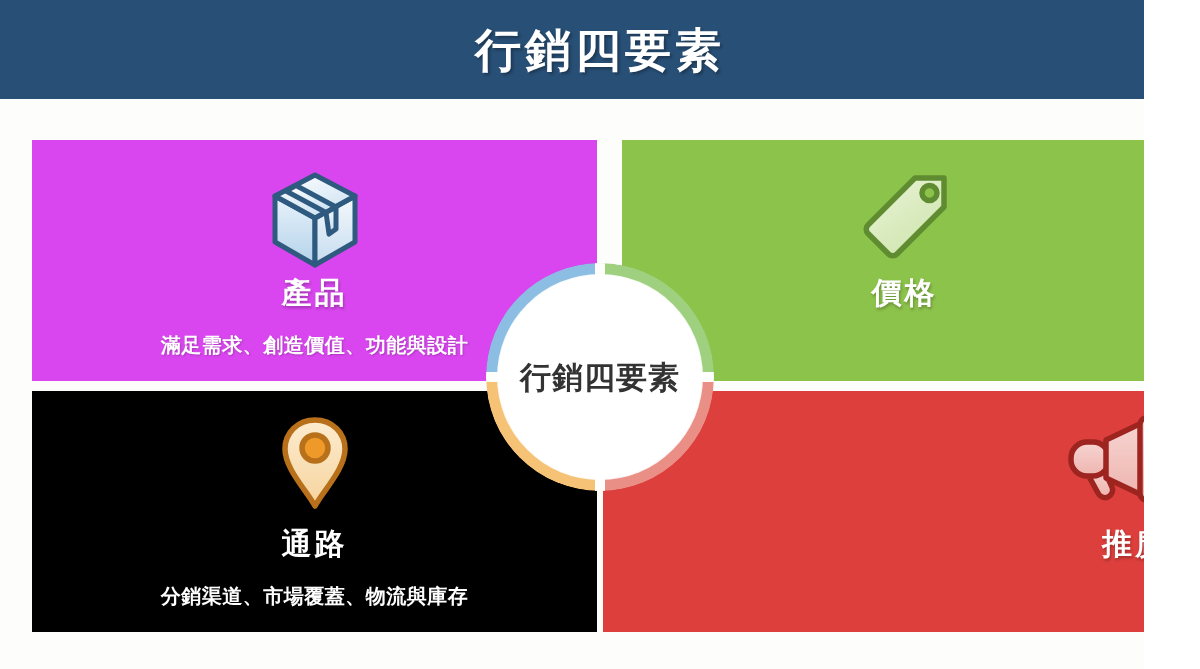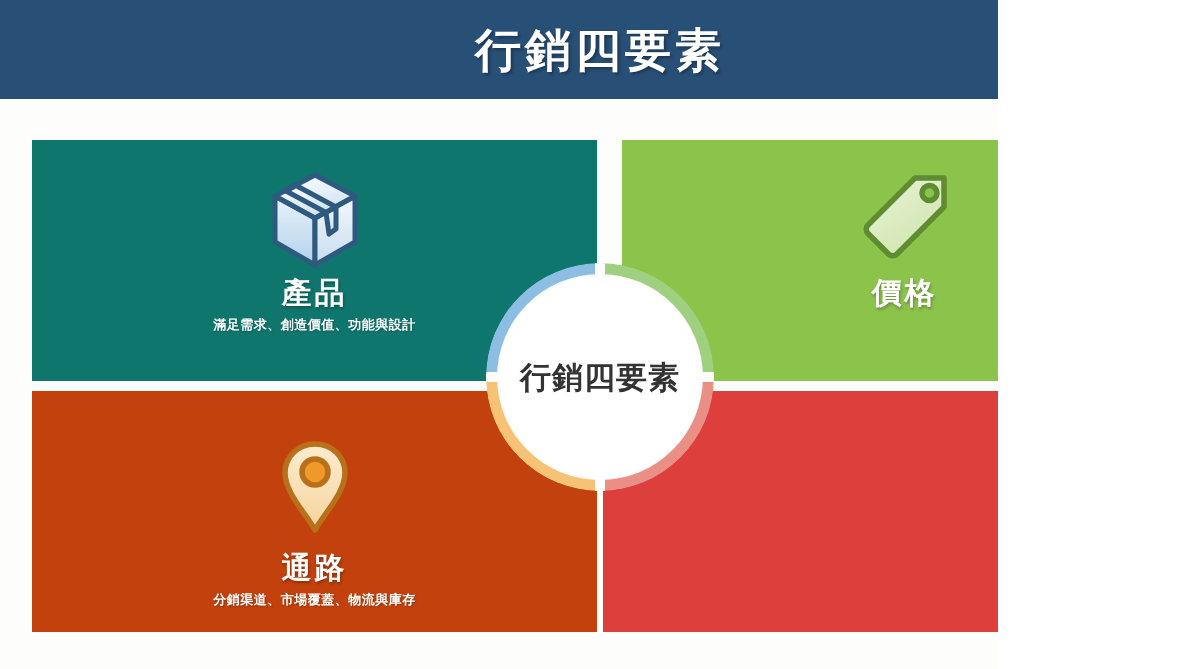--- a/index.html
+++ b/index.html
@@ -10,21 +10,21 @@
   body {
     width: 1200px;
     height: 669px;
     background: #ffffff;
     font-family: "Liberation Sans", "DejaVu Sans", sans-serif;
     overflow: hidden;
   }
 
   #slide {
     position: relative;
-    width: 998px;
+    width: 1144px;
     height: 669px;
     background: #fdfdfc;
     overflow: hidden;
   }
 
   
   #header-bar {
     position: absolute;
     left: 0;
     top: 0;
@@ -62,23 +62,23 @@
     flex-direction: column;
     align-items: center;
     justify-content: flex-start;
     overflow: hidden;
   }
   .quad.tl { left: 0;     top: 0;     }
   .quad.tr { left: 590px; top: 0;     }
   .quad.bl { left: 0;     top: 251px; }
   .quad.br { left: 571px; top: 251px; }
 
-  .quad.tl { background: #0f766e; }
+  .quad.tl { background: #d946ef; }
   .quad.tr { background: #8cc34b; }
-  .quad.bl { background: #c2410c; justify-content: center; }
+  .quad.bl { background: #000000; }
   .quad.br { background: #dc3f3c; align-items: flex-end; }
 
   .quad-icon {
     height: 104px;
     display: flex;
     align-items: center;
     justify-content: center;
   }
   .quad.tl .quad-icon, .quad.tr .quad-icon { margin-top: 28px; }
   .quad.bl .quad-icon, .quad.br .quad-icon { margin-top: 20px; }
@@ -88,26 +88,26 @@
     font-size: 30px;
     font-weight: bold;
     letter-spacing: 3px;
     line-height: 1.1;
     text-shadow: 1px 2px 3px rgba(0,0,0,0.28);
     margin-top: 4px;
     white-space: nowrap;
   }
   .quad-desc {
     color: #ffffff;
-    font-size: 13px;
+    font-size: 20px;
     font-weight: bold;
     letter-spacing: 0.5px;
     line-height: 1.2;
     text-shadow: 1px 1px 2px rgba(0,0,0,0.22);
-    margin-top: 8px;
+    margin-top: 24px;
     white-space: nowrap;
   }
 
   
   .quad.bl .quad-title, .quad.br .quad-title { margin-top: 12px; }
 
   
   #center-hub {
     position: absolute;
     left: 486px;

